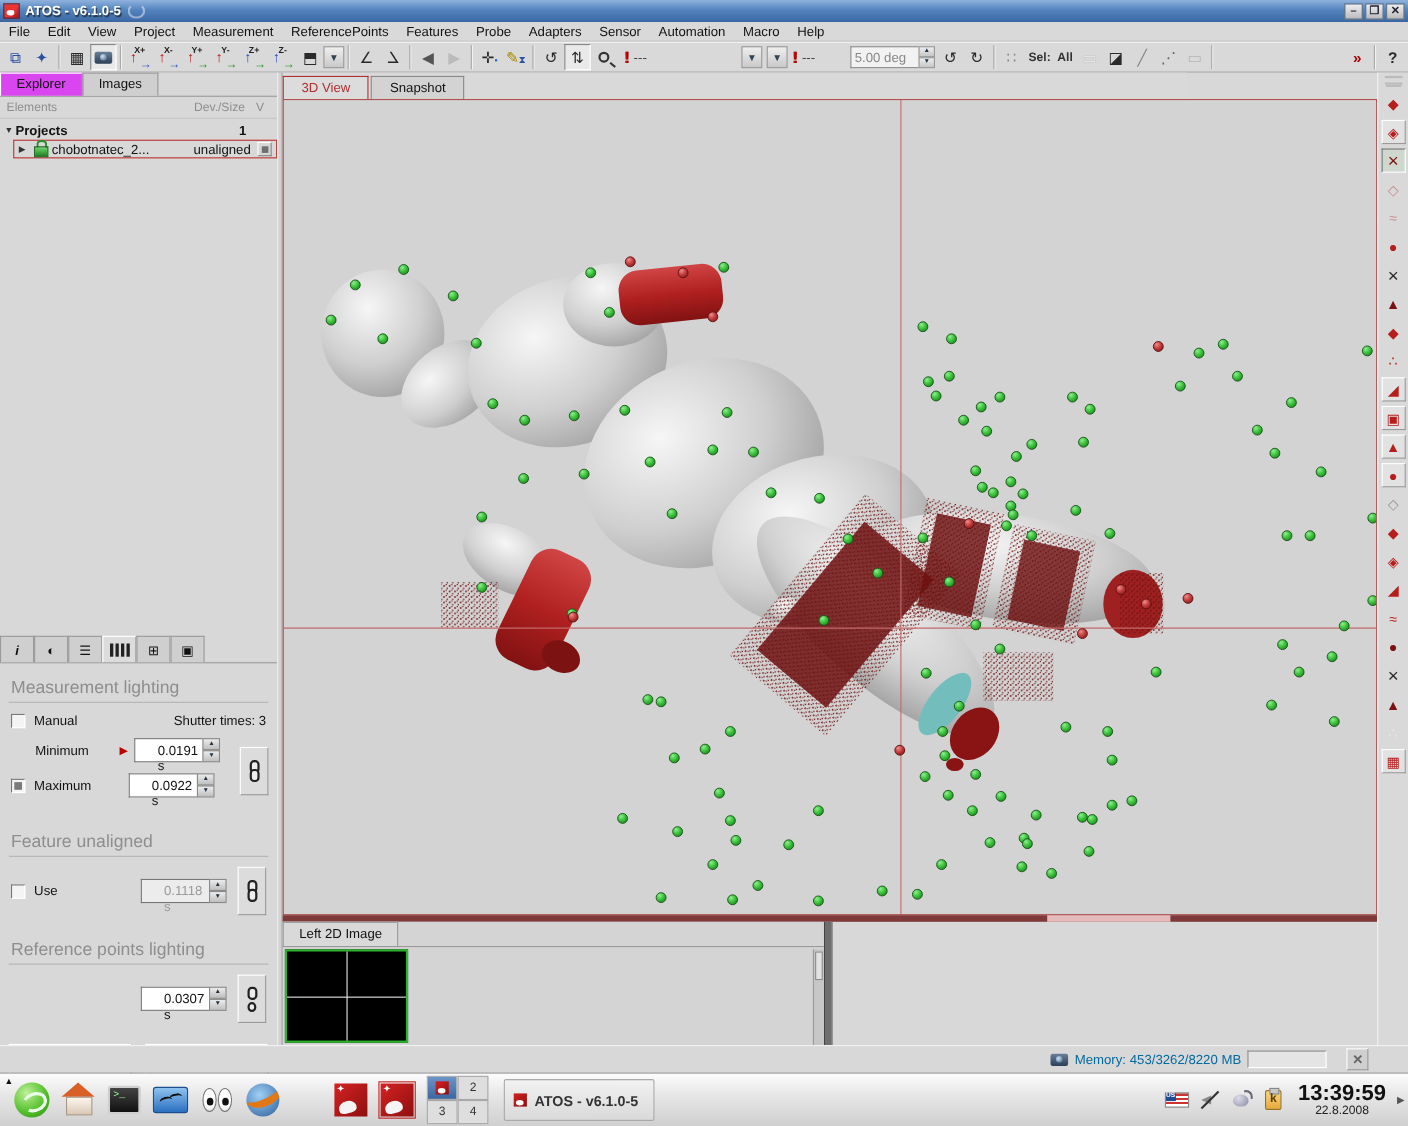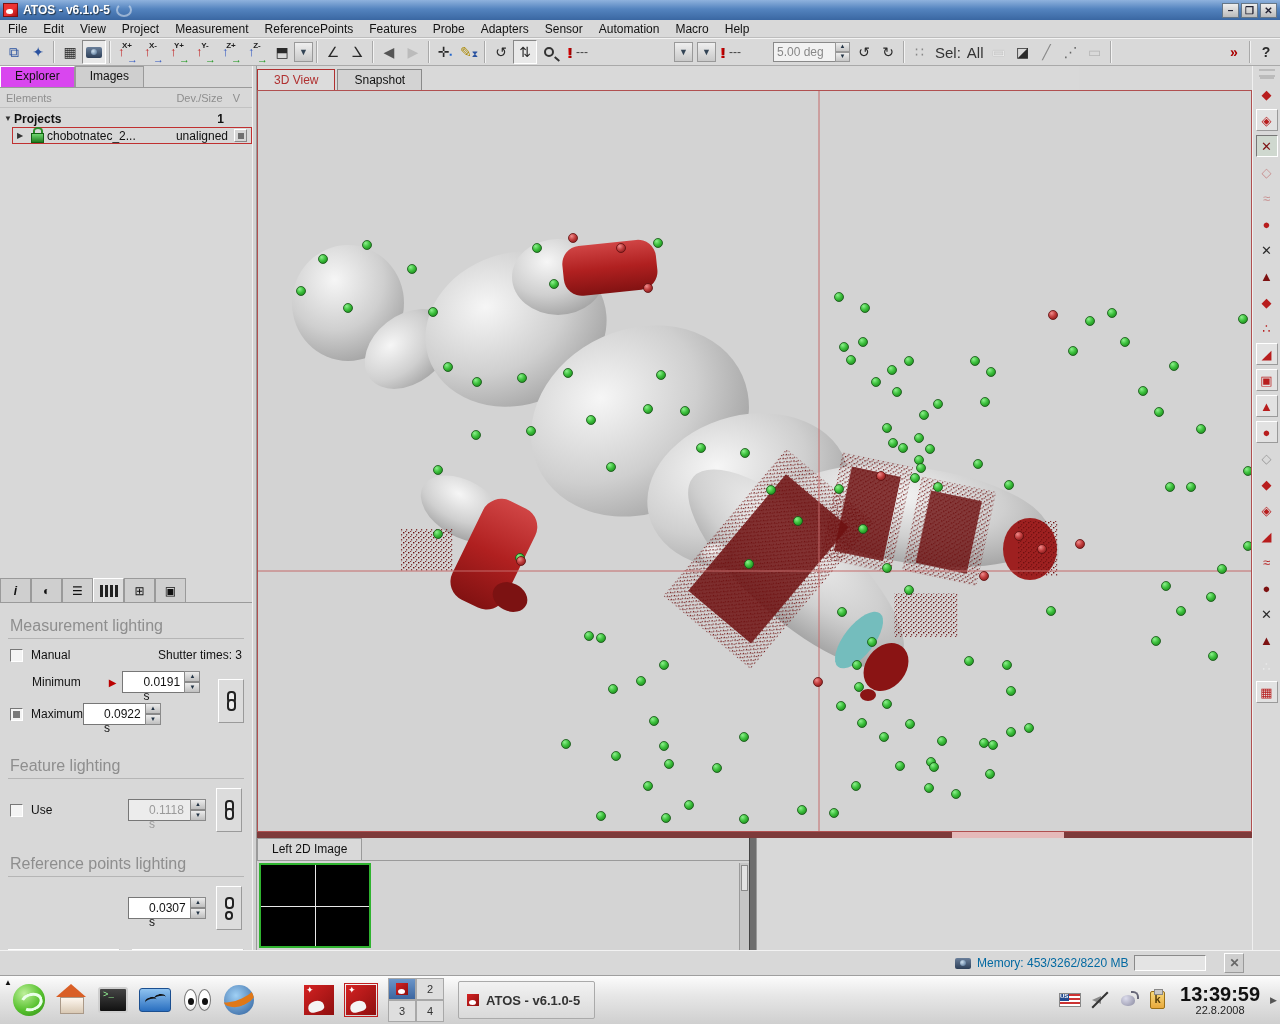--- a/index.html
+++ b/index.html
@@ -37,21 +37,21 @@
   .combo .bang{color:#c00;font-weight:bold;font-size:15px;margin:0 4px;text-shadow:1px 0 #800;}
   .combo .ctext{width:98px;color:#444;font-size:12px;}
   .drop{width:19px;height:20px;background:linear-gradient(#efefef,#c9c9c9);border:1px solid #999;
     display:flex;align-items:center;justify-content:center;font-size:9px;color:#345;}
   .spin{display:flex;height:20px;margin:0 2px;flex:none;}
   .spin .sval{width:62px;background:#f2f2f2;border:1px solid #8a8a8a;border-right:none;color:#888;
     font-size:12px;padding:2px 3px;}
   .spin .sbtns{width:15px;display:flex;flex-direction:column;}
   .spin .sb{flex:1;background:linear-gradient(#eee,#c6c6c6);border:1px solid #999;font-size:6px;
     line-height:7px;text-align:center;color:#234;}
-  .stext{font-size:15px;color:#333;margin:0 3px;flex:none;}
+  .stext{font-size:11px;color:#333;margin:0 3px;flex:none;font-weight:bold;}
   .glyph-cam{width:16px;height:11px;background:linear-gradient(#6a7f9a,#2d3f58);border-radius:2px;position:relative;}
   .glyph-cam::after{content:"";position:absolute;left:5px;top:2px;width:6px;height:6px;border-radius:50%;
     background:radial-gradient(circle at 35% 35%,#cfe0ef,#43658a);}
   .glyph-mag{width:10px;height:10px;border:2px solid #333;border-radius:50%;position:relative;}
   .glyph-mag::after{content:"";position:absolute;left:8px;top:9px;width:6px;height:2px;background:#333;transform:rotate(40deg);}
   
   .content{position:absolute;left:0;top:66px;width:1280px;height:884px;}
   .leftpanel{position:absolute;left:0;top:0;width:252px;height:884px;background:#d8d8d8;}
   .vsplit{position:absolute;left:252px;top:0;width:5px;height:884px;background:#d2d2d2;
     border-left:1px solid #f0f0f0;border-right:1px solid #9a9a9a;}
@@ -428,37 +428,37 @@
                   <span class="sb">▲</span>
                   <span class="sb">▼</span>
                 </span>
             </span>
           </div>
           <div class="lrow" style="margin:0 2px">
             <span class="cbx tri">
                 <i></i>
               </span>
             <span>Maximum</span>
-            <span class="spin2" style="">
+            <span class="spin2" style="margin-left:34px">
               <span class="sval">0.0922 s</span>
               <span class="sbtns">
                   <span class="sb">▲</span>
                   <span class="sb">▼</span>
                 </span>
             </span>
           </div>
           <div class="chainbtn" style="top:8px">
               <span class="linkseg"></span>
               <span class="linkseg"></span>
             </div>
         </div>
       </div>
 
       <div class="sect">
-        <div class="secthead">Feature lighting</div>
+        <div class="secthead">Feature unaligned</div>
         <div class="lrow" style="height:44px">
           <span class="cbx"></span>
           <span>Use</span>
           <span class="spin2" style="margin-left:auto;margin-right:36px">
             <span class="sval dis">0.1118 s</span>
             <span class="sbtns">
                 <span class="sb">▲</span>
                 <span class="sb">▼</span>
               </span>
           </span>

